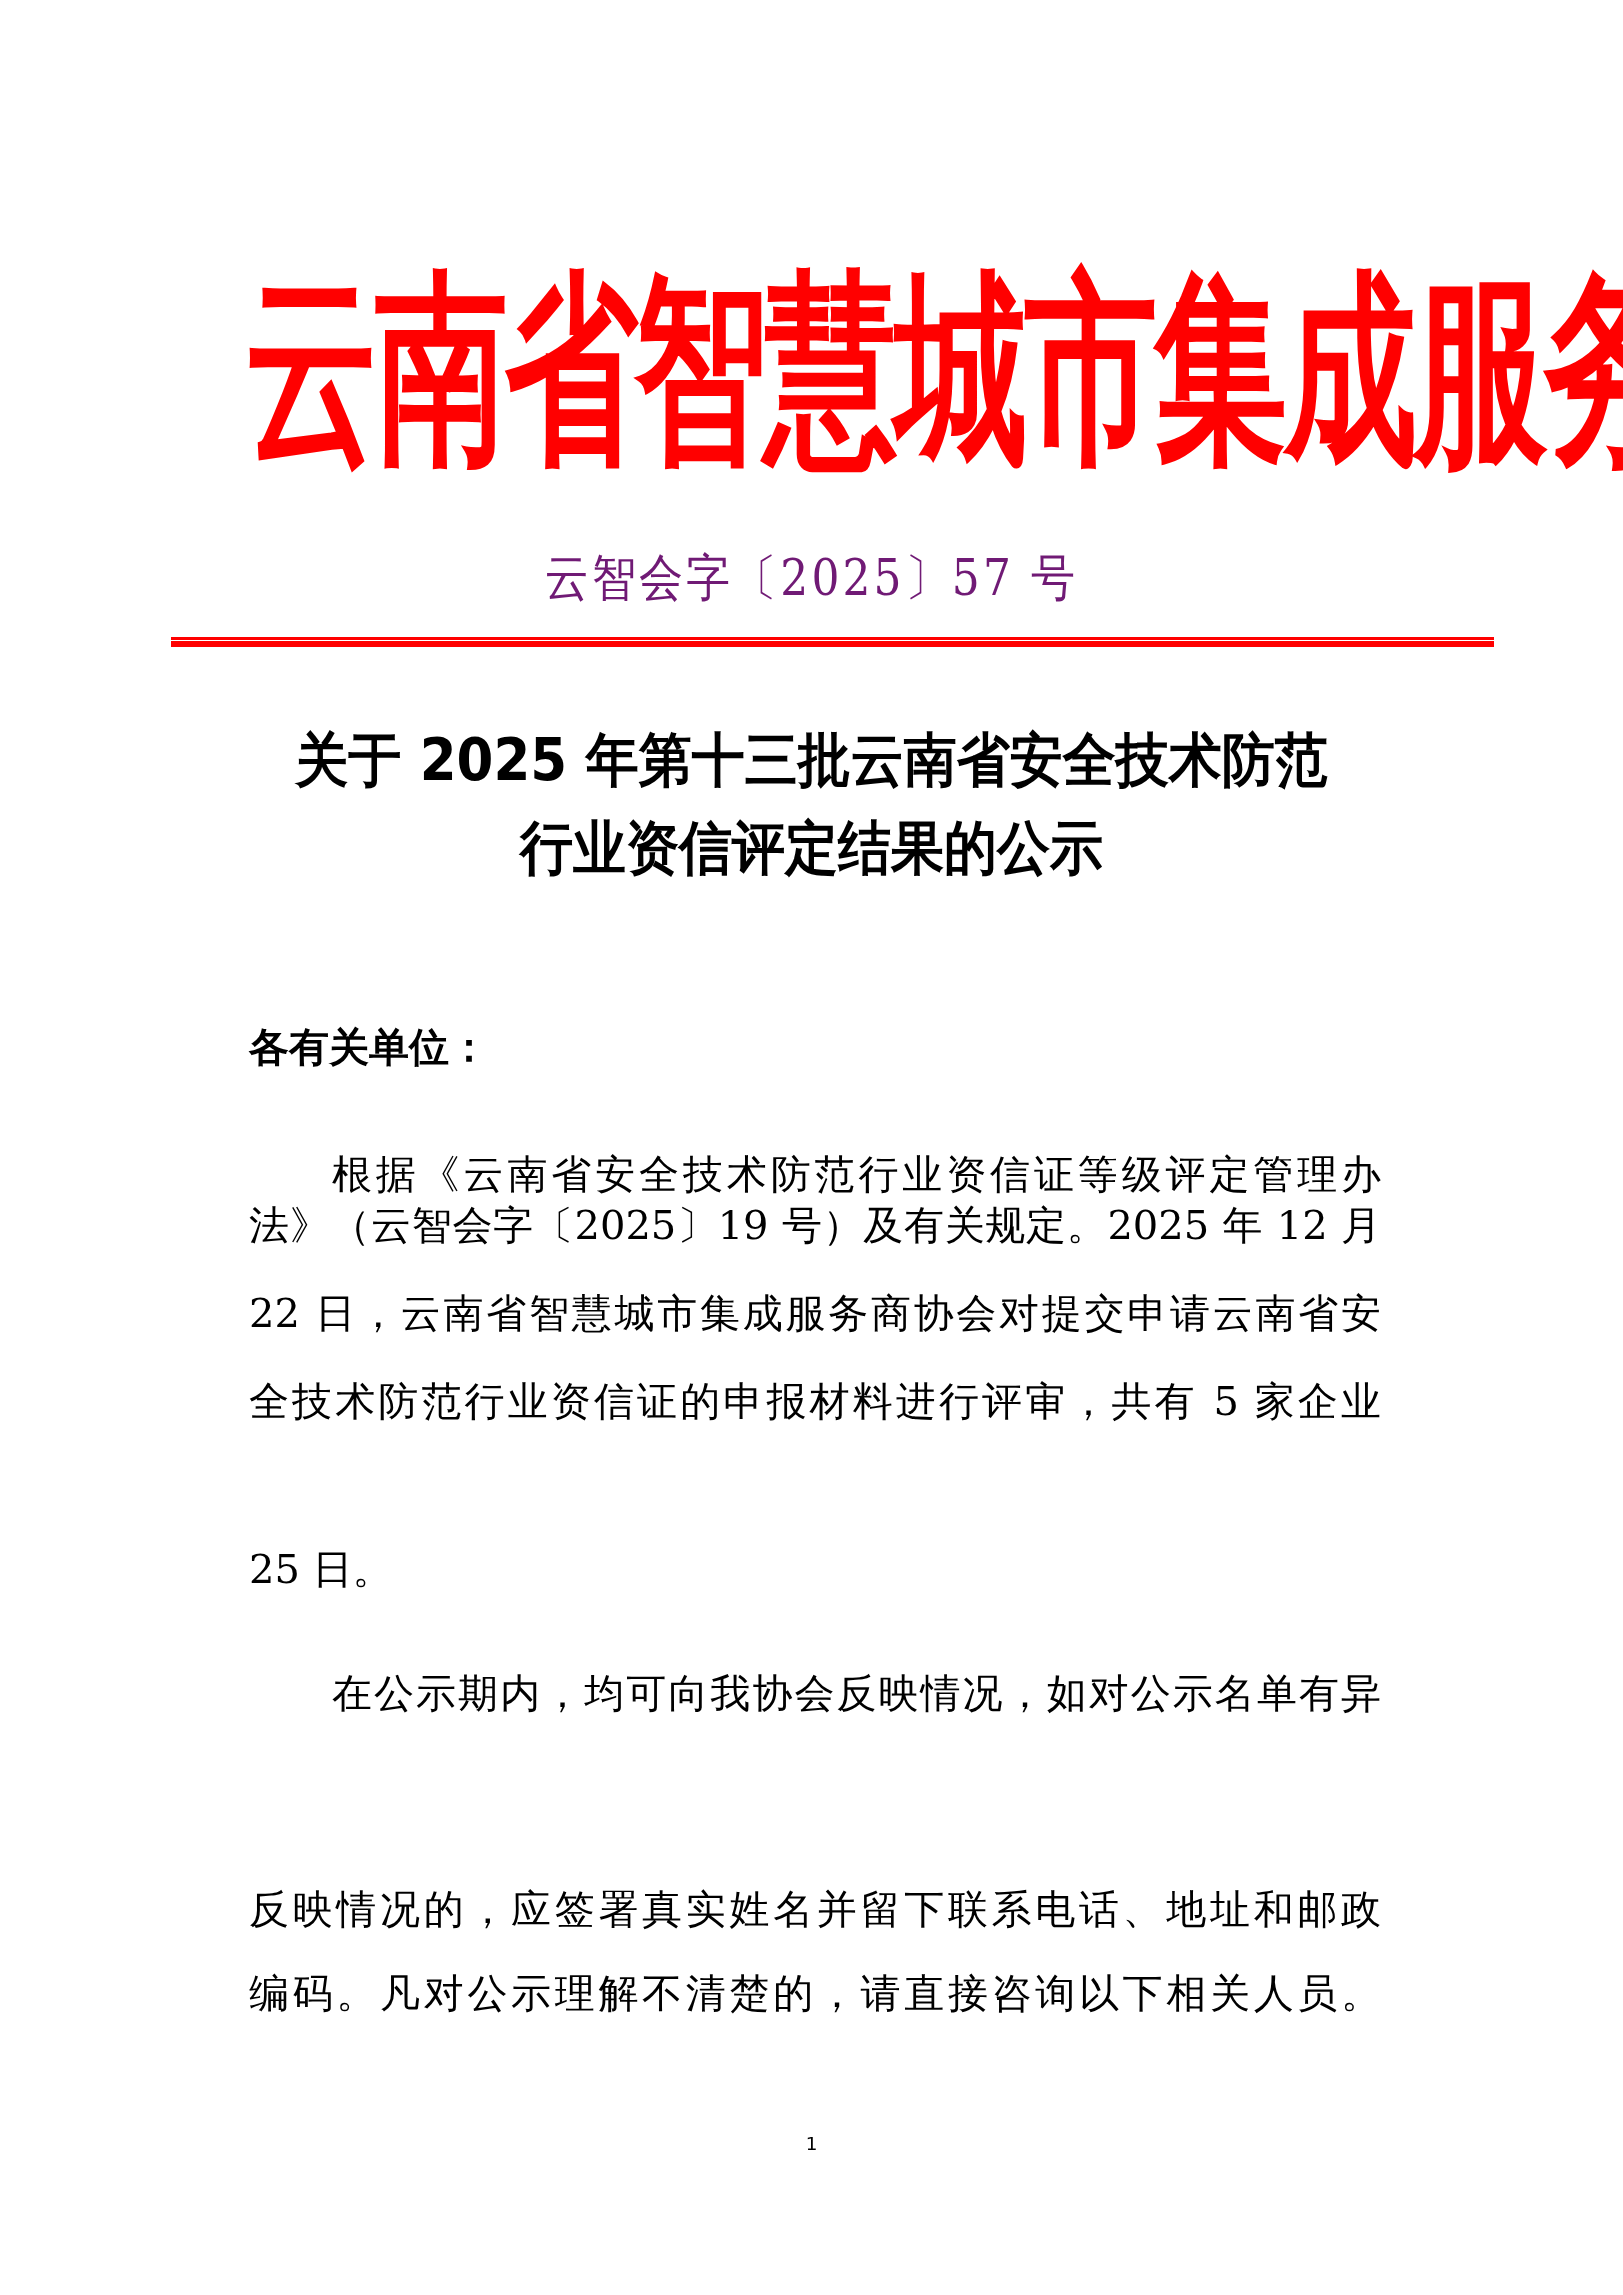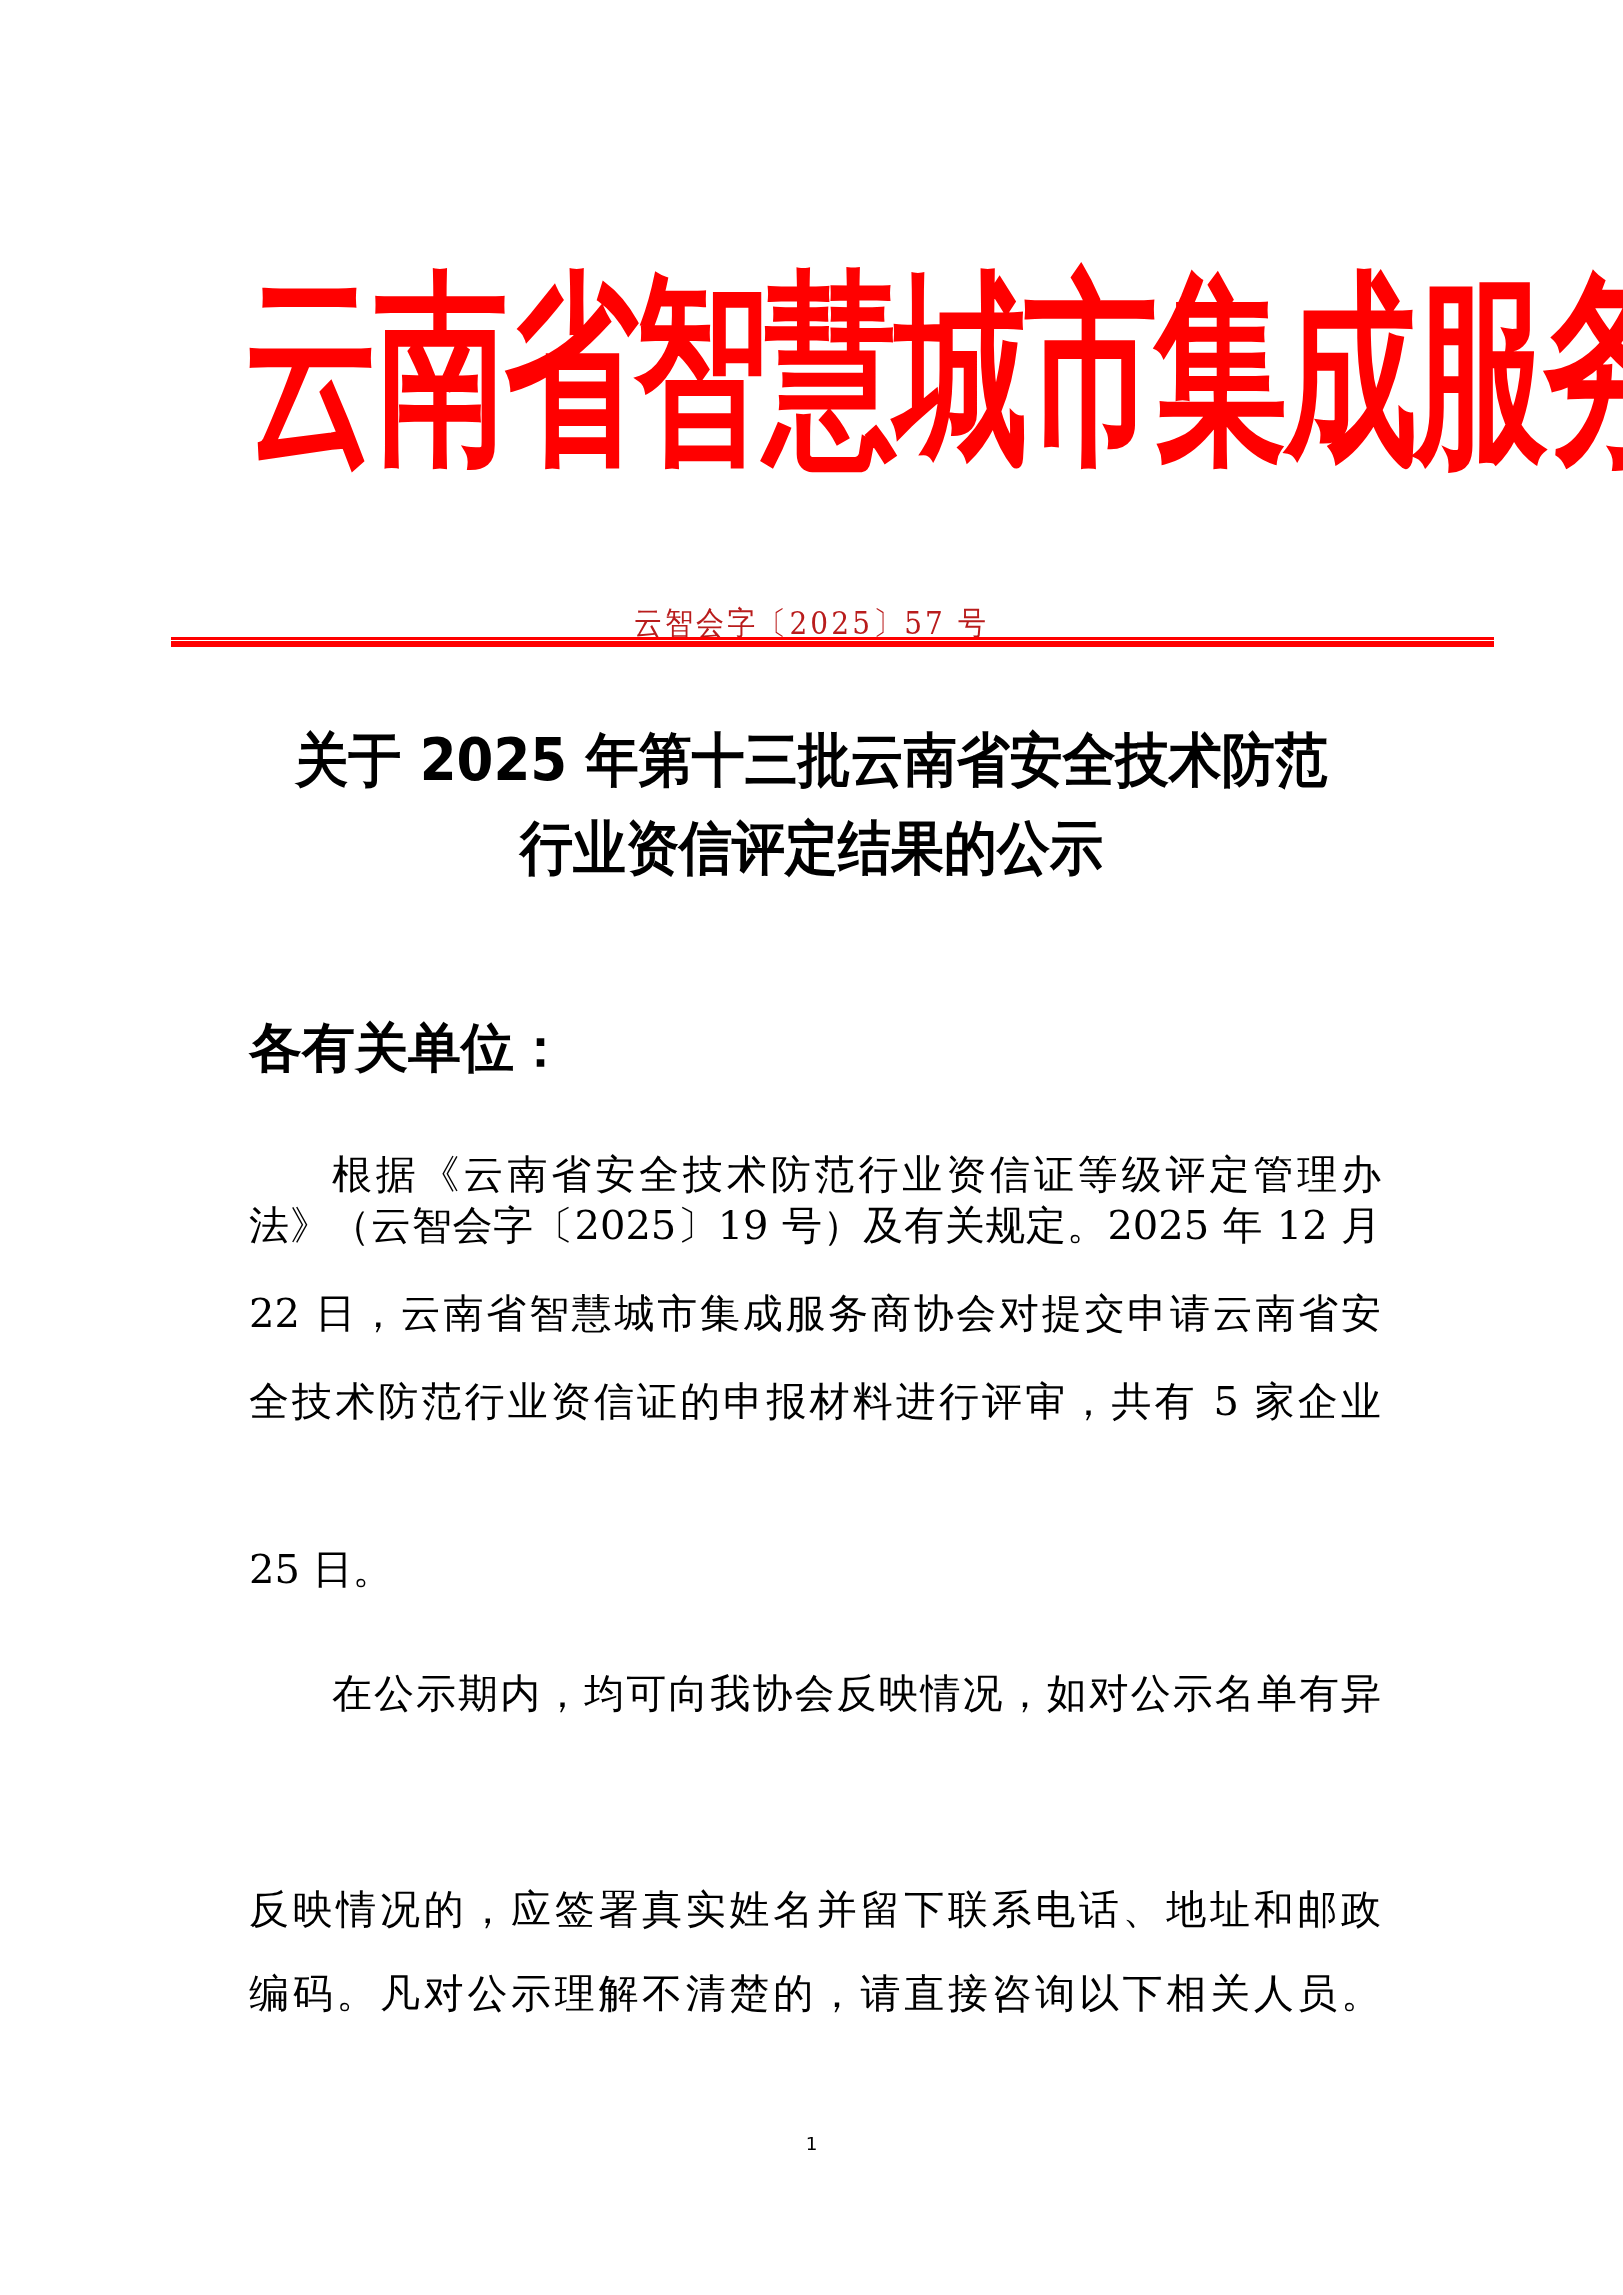--- a/index.html
+++ b/index.html
@@ -12,41 +12,40 @@
     font-family: "DejaVu Sans", sans-serif; font-weight: bold;
     font-size: 133px; line-height: 215px;
     white-space: nowrap; text-align: center;
     transform-origin: left center;
     letter-spacing: -3.1px;
   }
   .header-title span { display: inline-block; transform: scaleY(1.55); transform-origin: center; }
 
   .doc-number {
     position: absolute; left: 0; top: 552px; width: 1623px; text-align: center;
-    font-family: "DejaVu Serif", serif; font-size: 28px; line-height: 51px; color: #b91c1c;
+    font-family: "DejaVu Serif", serif; font-size: 44px; line-height: 51px; color: #701a75;
     letter-spacing: 3.1px;
-    margin-top: 46px;
   }
   .doc-number span { display: inline-block; transform: scaleY(1.15); }
 
   .rule-thin { position: absolute; left: 171px; top: 637px; width: 1323px; height: 2.6px; background: #ff0000; }
   .rule-thick { position: absolute; left: 171px; top: 641px; width: 1323px; height: 5.6px; background: #ff0000; }
 
   .title {
     position: absolute; left: 194px; width: 1235px; text-align: center;
     font-family: "DejaVu Sans", sans-serif; font-weight: bold; font-size: 53px; color: #000;
     line-height: 61px; white-space: nowrap; margin-top: 8px;
   }
   .title span { display: inline-block; transform: scaleY(1.1); }
   .title.l1 { top: 721px; }
   .title.l2 { top: 809px; }
 
   .salutation {
     position: absolute; left: 249px; top: 1022px;
-    font-family: "DejaVu Sans", sans-serif; font-weight: bold; font-size: 53px; color: #000;
+    font-family: "DejaVu Sans", sans-serif; font-weight: bold; font-size: 40px; color: #000;
     line-height: 51px;
   }
 
   .body-line {
     position: absolute; left: 249px; width: 1132px;
     font-family: "DejaVu Serif", serif; font-size: 40px; color: #000;
     line-height: 51px; white-space: nowrap;
     text-align: justify; text-align-last: justify;
   }
   .body-line.indent { left: 332px; width: 1049px; margin-top: 37px; }

